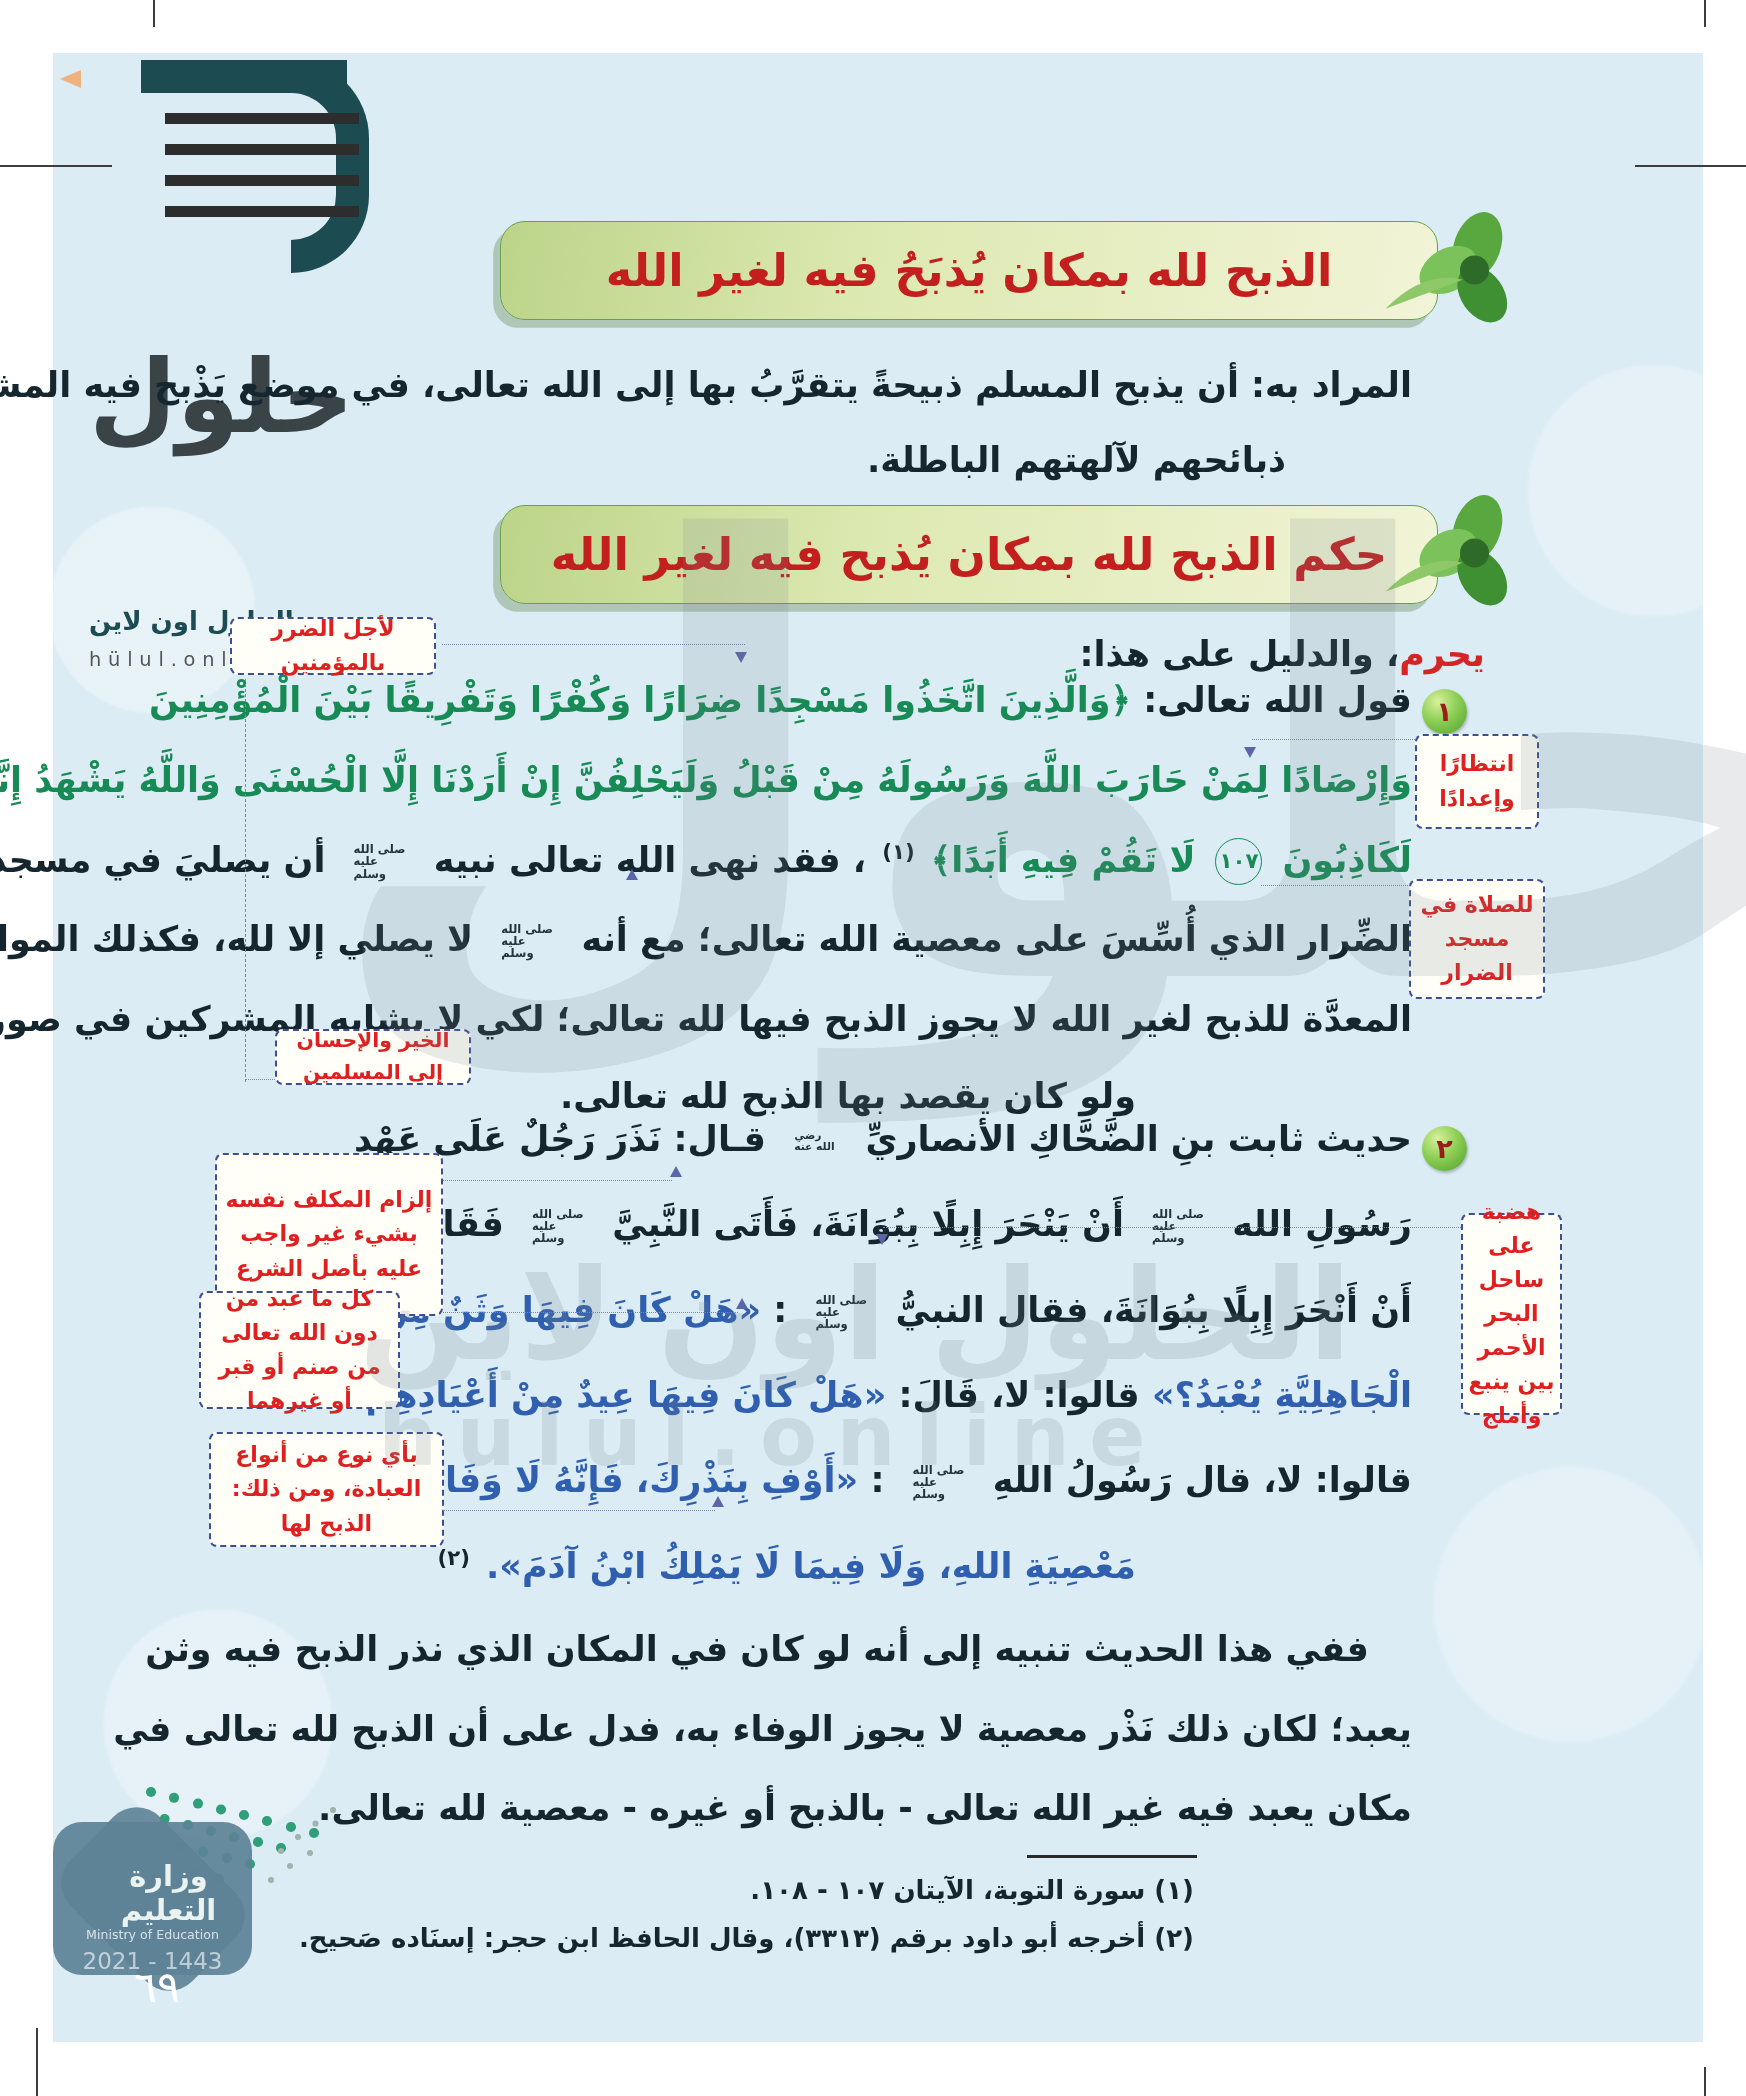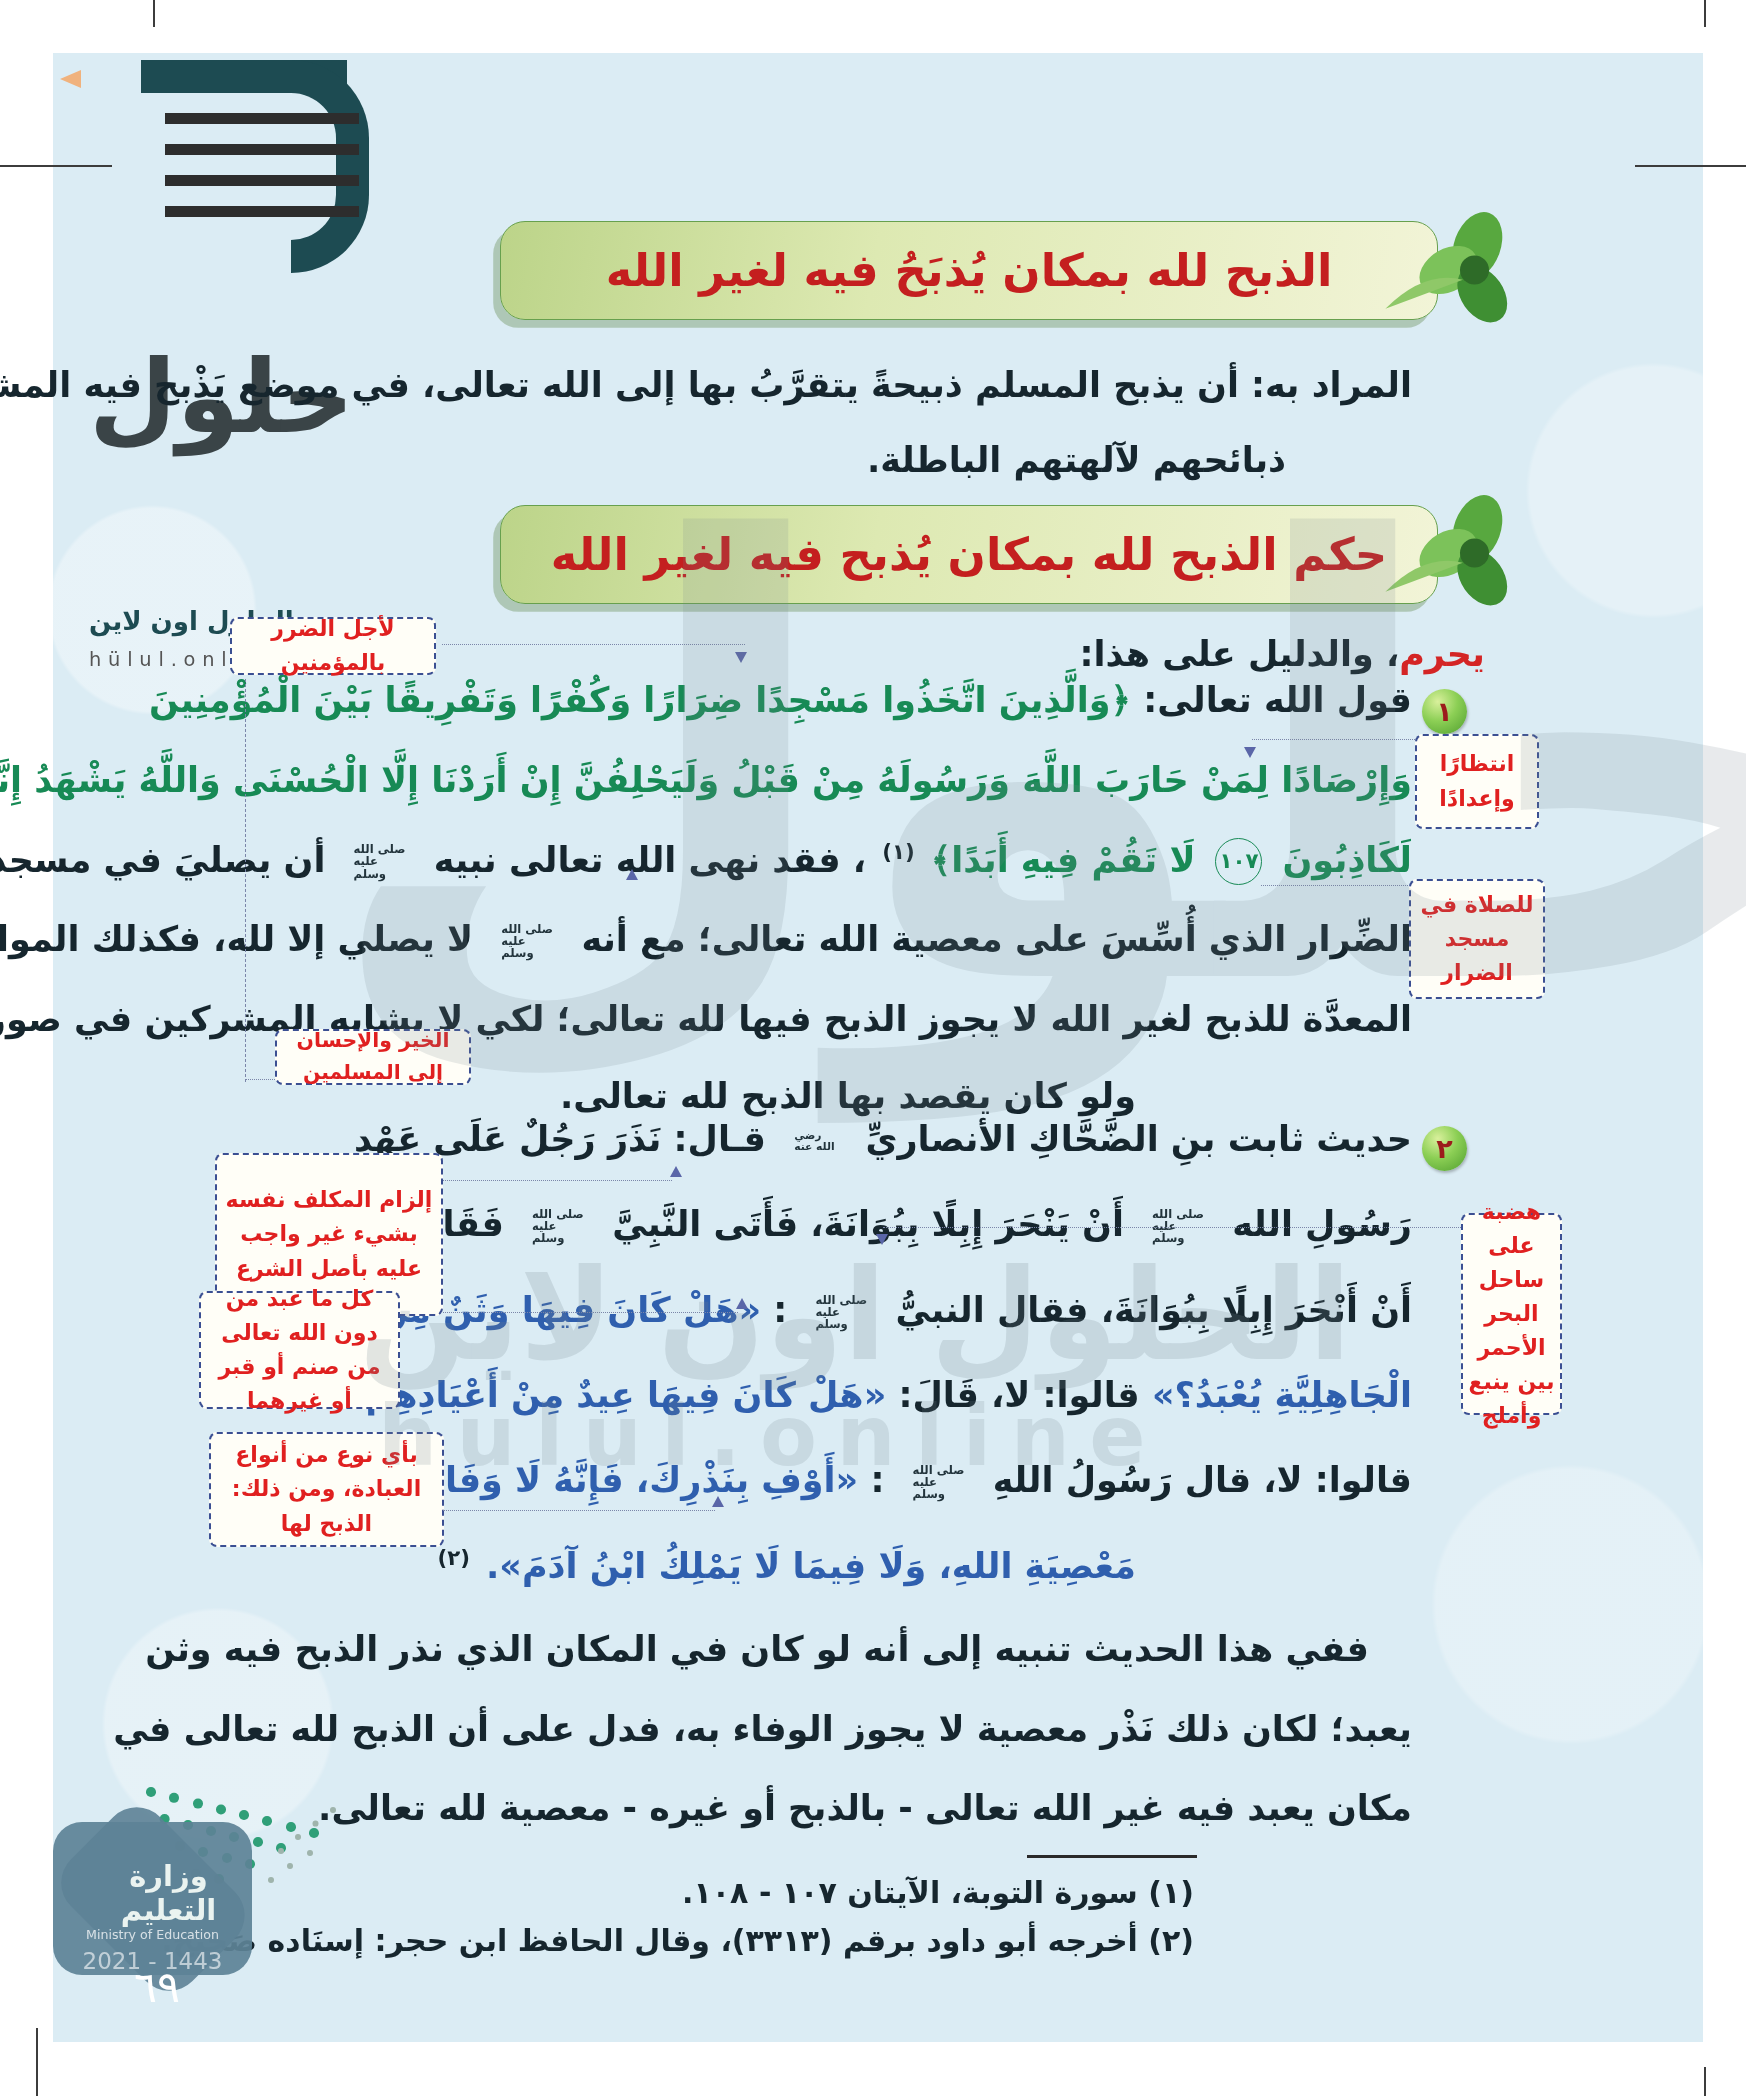--- a/index.html
+++ b/index.html
@@ -55,21 +55,21 @@
   .wm{position:absolute;color:#74858e;pointer-events:none;font-weight:700;direction:rtl;}
   
   .dots{position:absolute;width:9.7px;height:9.7px;border-radius:50%;background:#2f9f78;}
   .dots2{position:absolute;width:5.8px;height:5.8px;border-radius:50%;background:#9fb4ac;}
   .badge{position:absolute;left:53px;top:1822px;width:199px;height:153px;background:rgba(93,130,150,.92);
         border-radius:29px;}
   .badge::before{content:"";position:absolute;left:13.6px;top:13.6px;right:13.6px;bottom:13.6px;
         background:rgba(93,130,150,.9);transform:rotate(45deg);border-radius:33px;}
   .badge-inner{position:absolute;left:53px;top:1834px;width:199px;text-align:center;color:#eaf3f0;direction:rtl;}
   .fn-rule{position:absolute;height:2.9px;background:#2a2a2a;}
-  .fnote{position:absolute;direction:rtl;text-align:right;white-space:nowrap;color:#16262e;font-size:30px;font-weight:700;}
+  .fnote{position:absolute;direction:rtl;text-align:right;white-space:nowrap;color:#16262e;font-size:26px;font-weight:700;}
   .pagenum{position:absolute;left:134px;top:1924px;color:#ffffff;font-size:43px;font-weight:400;z-index:6;direction:rtl;margin-top:38px;}
 </style>
 </head>
 <body>
 
 <div class="canvas">
   <div class="page"></div>
 
   <div class="cm" style="left:153px;top:0;width:1.9px;height:27px;"></div>
   <div class="cm" style="left:0;top:165px;width:112px;height:1.9px;"></div>

